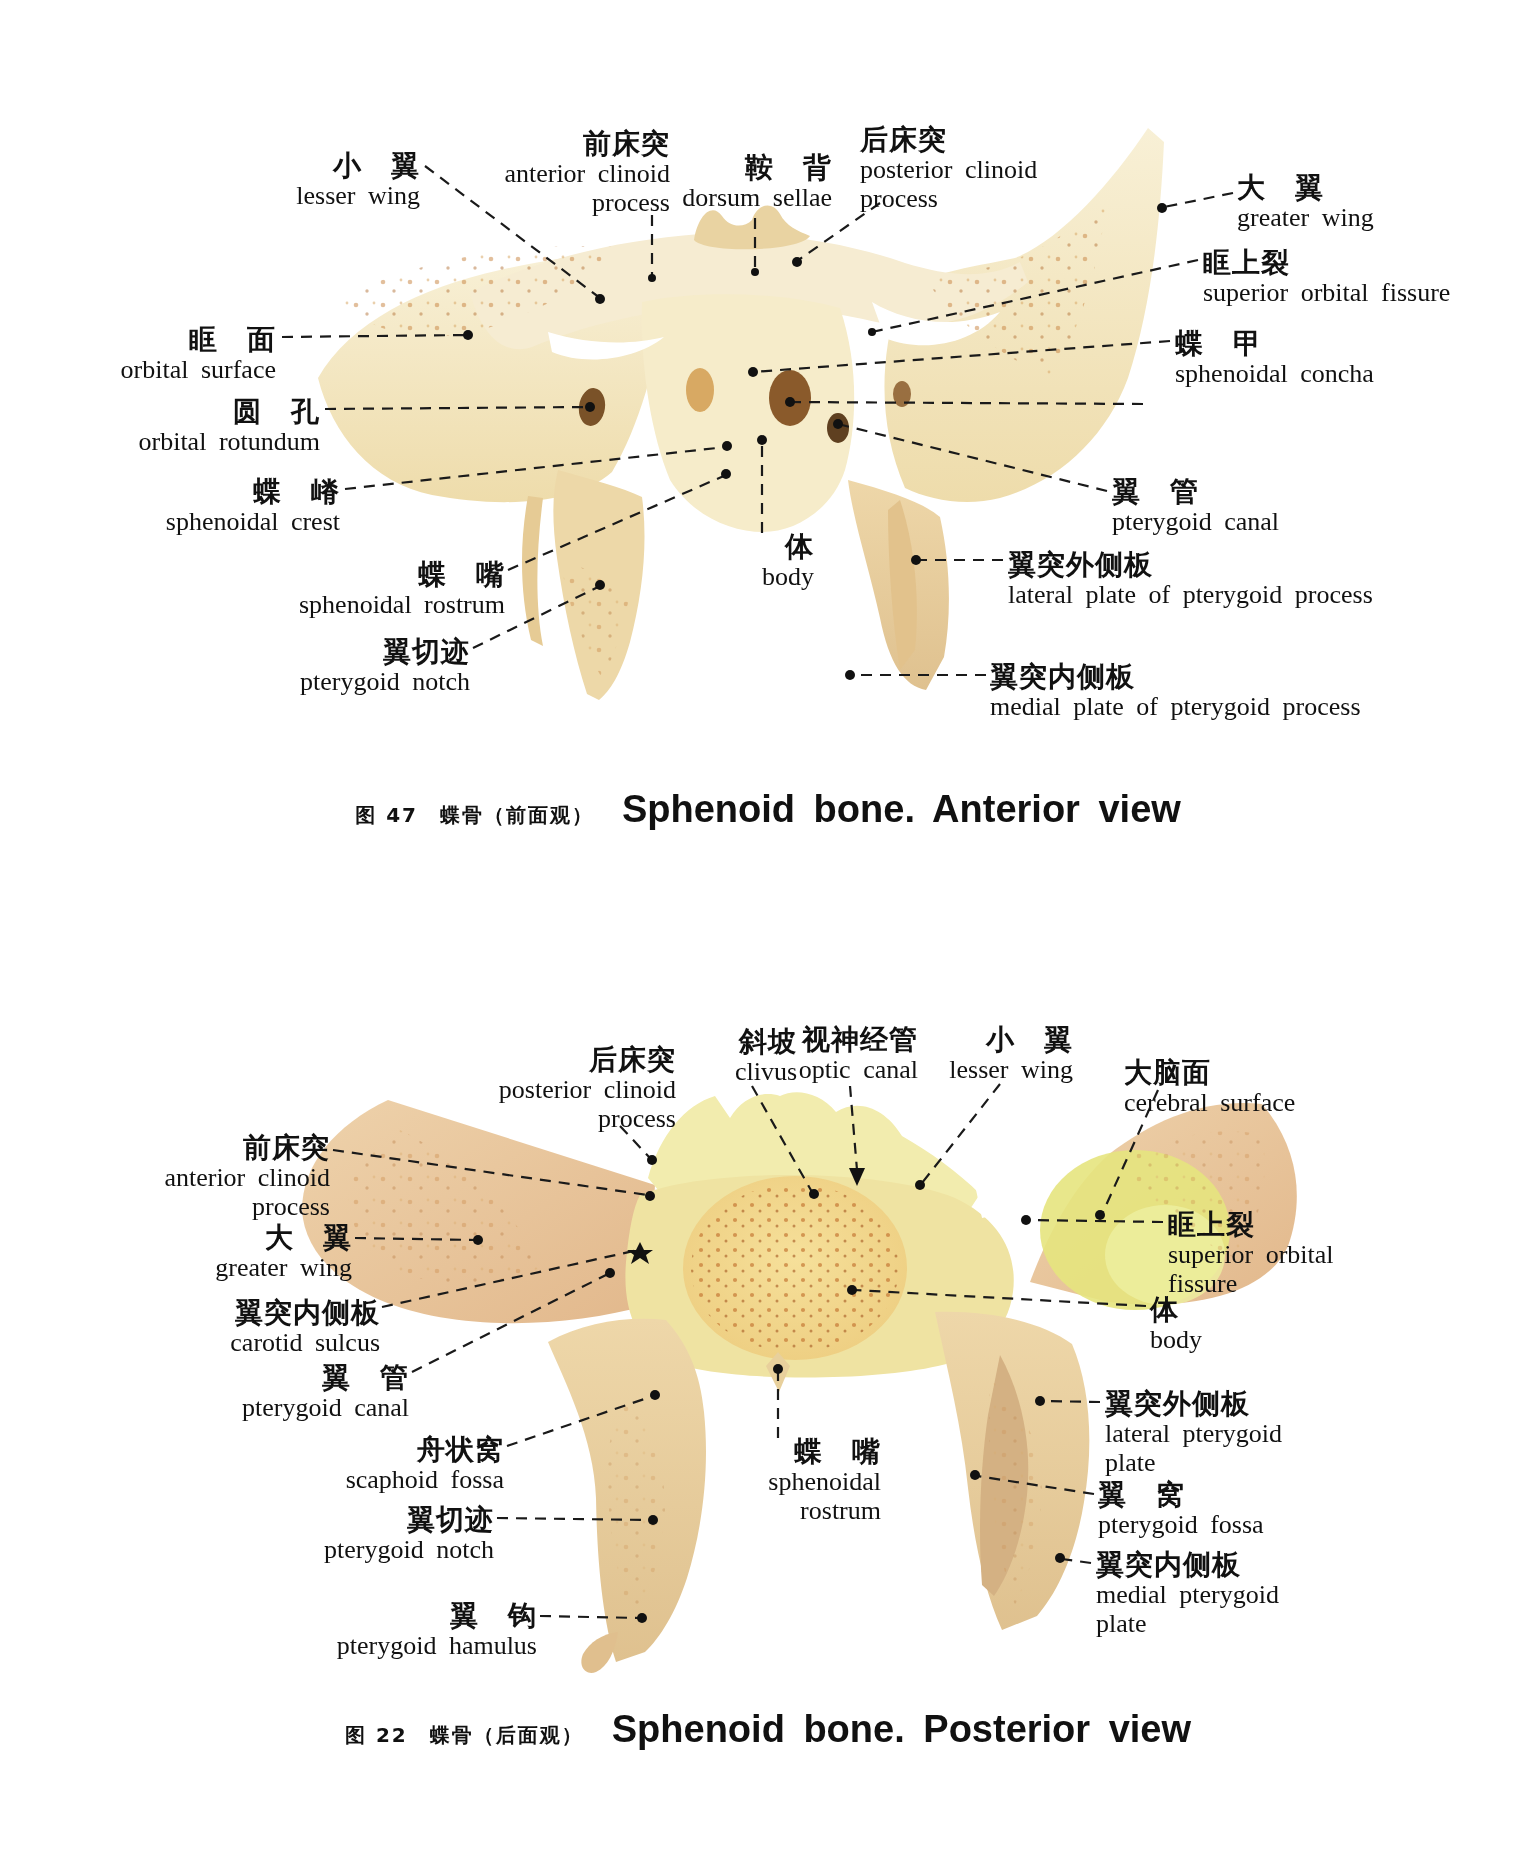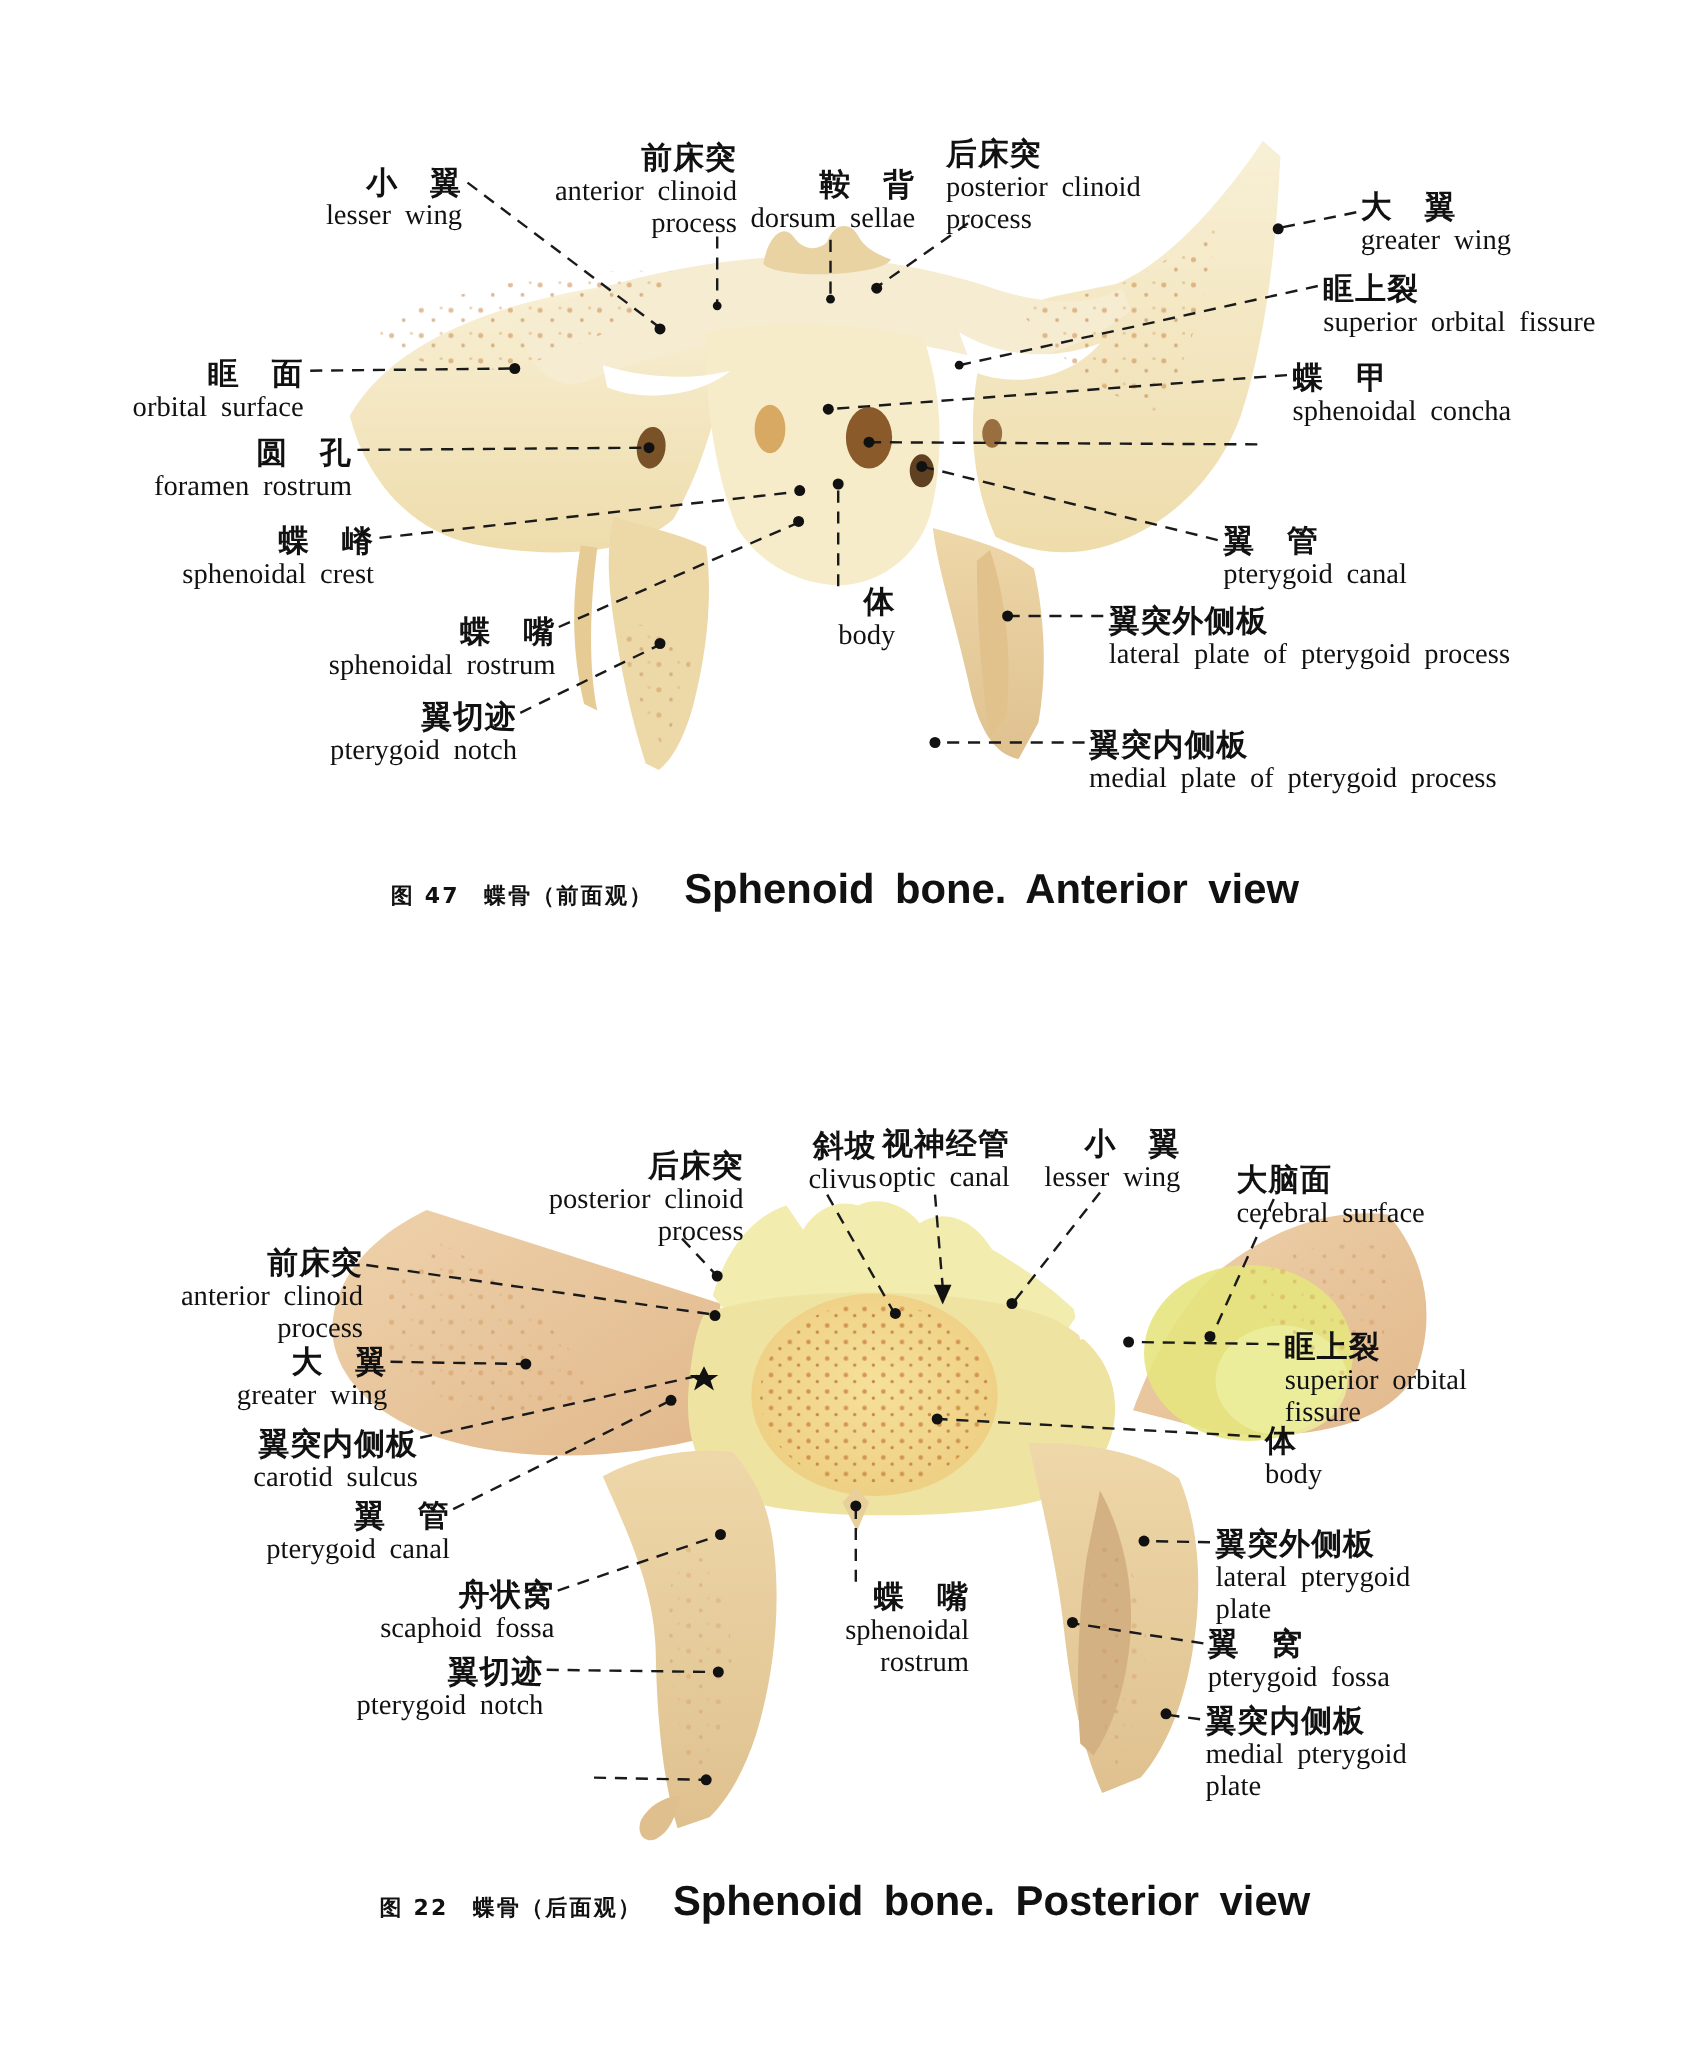--- a/index.html
+++ b/index.html
@@ -222,21 +222,21 @@
   <div class="lbl ar" style="right:1260px;top:324px">
     <div class="zh">眶　面</div>
     <div class="en">orbital surface</div>
   </div>
   <div class="lbl" style="left:1175px;top:328px">
     <div class="zh">蝶　甲</div>
     <div class="en">sphenoidal concha</div>
   </div>
   <div class="lbl ar" style="right:1216px;top:396px">
     <div class="zh">圆　孔</div>
-    <div class="en">foramen rostrum</div>
+    <div class="en">orbital rotundum</div>
   </div>
   <div class="lbl ar" style="right:1196px;top:476px">
     <div class="zh">蝶　嵴</div>
     <div class="en">sphenoidal crest</div>
   </div>
   <div class="lbl" style="left:1112px;top:476px">
     <div class="zh">翼　管</div>
     <div class="en">pterygoid canal</div>
   </div>
   <div class="lbl ac" style="left:714px;top:531px;width:100px">
@@ -303,20 +303,24 @@
     <div class="en">pterygoid canal</div>
   </div>
   <div class="lbl ar" style="right:1032px;top:1434px">
     <div class="zh">舟状窝</div>
     <div class="en">scaphoid fossa</div>
   </div>
   <div class="lbl ar" style="right:1042px;top:1504px">
     <div class="zh">翼切迹</div>
     <div class="en">pterygoid notch</div>
   </div>
+  <div class="lbl ar" style="right:999px;top:1600px">
+    <div class="zh">翼　钩</div>
+    <div class="en">pterygoid hamulus</div>
+  </div>
   <div class="lbl" style="left:1168px;top:1209px">
     <div class="zh">眶上裂</div>
     <div class="en">superior orbital
 fissure</div>
   </div>
   <div class="lbl" style="left:1150px;top:1294px">
     <div class="zh">体</div>
     <div class="en">body</div>
   </div>
   <div class="lbl" style="left:1105px;top:1388px">

